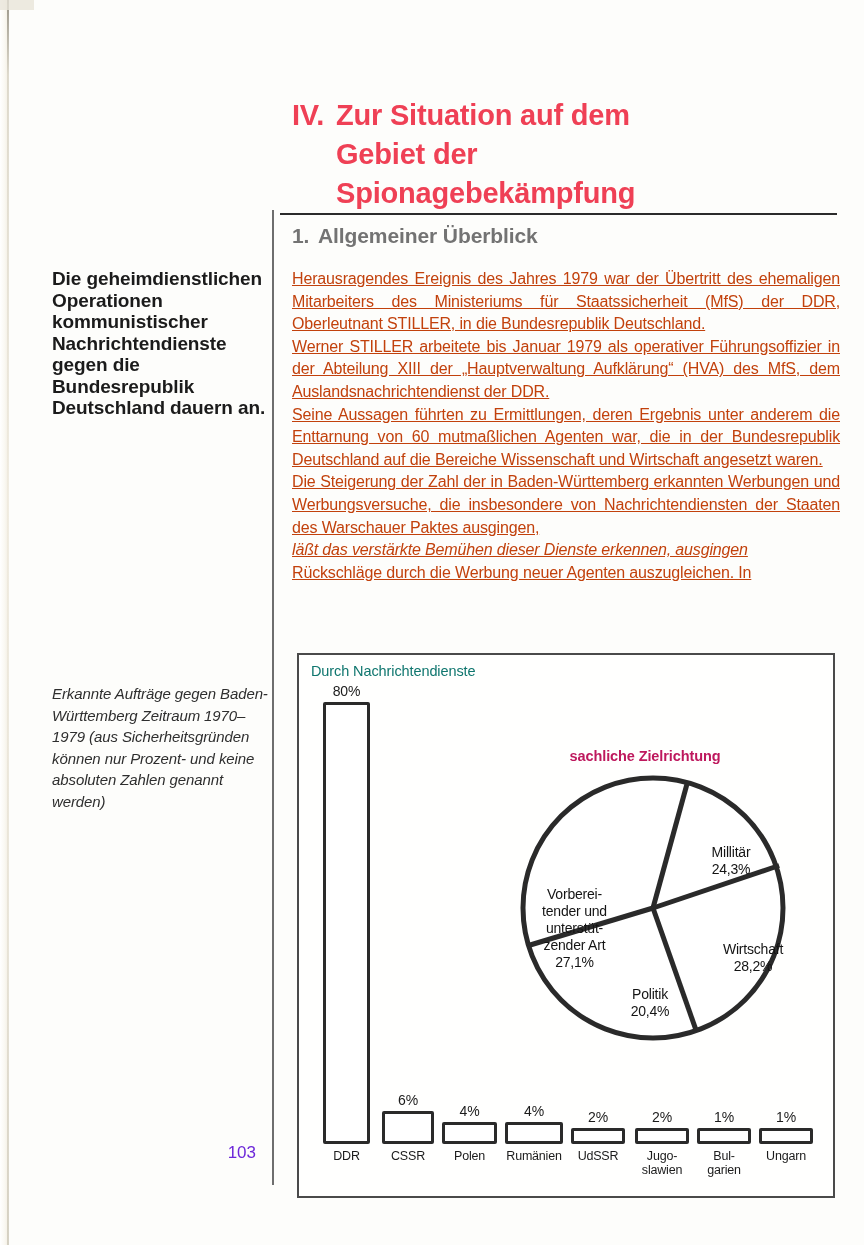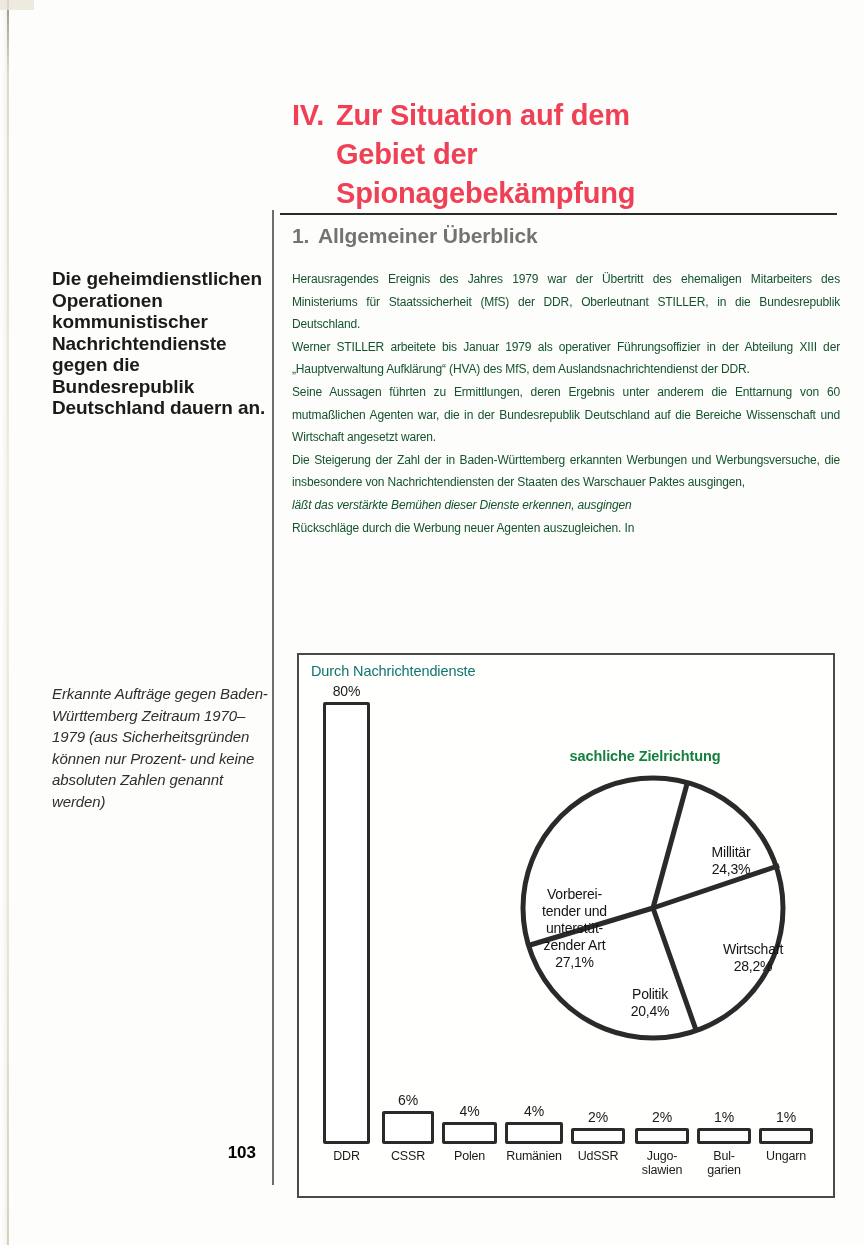--- a/index.html
+++ b/index.html
@@ -126,46 +126,46 @@
     letter-spacing: -0.1px;
     margin-top: 28px;
   }
 
   
   .body-text {
     position: absolute;
     left: 292px;
     top: 268px;
     width: 548px;
-    font-size: 12px;
+    font-size: 16px;
     line-height: 22.6px;
-    color: #14532d;
+    color: #c2410c;
     letter-spacing: -0.15px;
+    text-decoration: underline;
   }
   .body-text p {
     margin: 0;
     text-align: justify;
   }
   .body-text p.last-nojust {
     text-align: left;
   }
   .body-text p.italic {
     font-style: italic;
   }
 
   
   .page-number {
     position: absolute;
     left: 208px;
     top: 1143px;
     width: 48px;
     text-align: right;
     font-size: 17px;
-    color: #000000;
-    font-weight: bold;
+    color: #6d28d9;
   }
 
   
   .figure {
     position: absolute;
     left: 297px;
     top: 653px;
     width: 534px;
     height: 541px;
     border: 2px solid #4a4a4a;
@@ -226,21 +226,21 @@
     height: 300px;
   }
   .pie-title {
     position: absolute;
     left: 0;
     top: 0;
     width: 300px;
     text-align: center;
     font-weight: bold;
     font-size: 14.5px;
-    color: #15803d;
+    color: #be185d;
     letter-spacing: -0.1px;
   }
   .pie-svg {
     position: absolute;
     left: 8px;
     top: 26px;
   }
   .pie-label {
     position: absolute;
     font-size: 14px;

